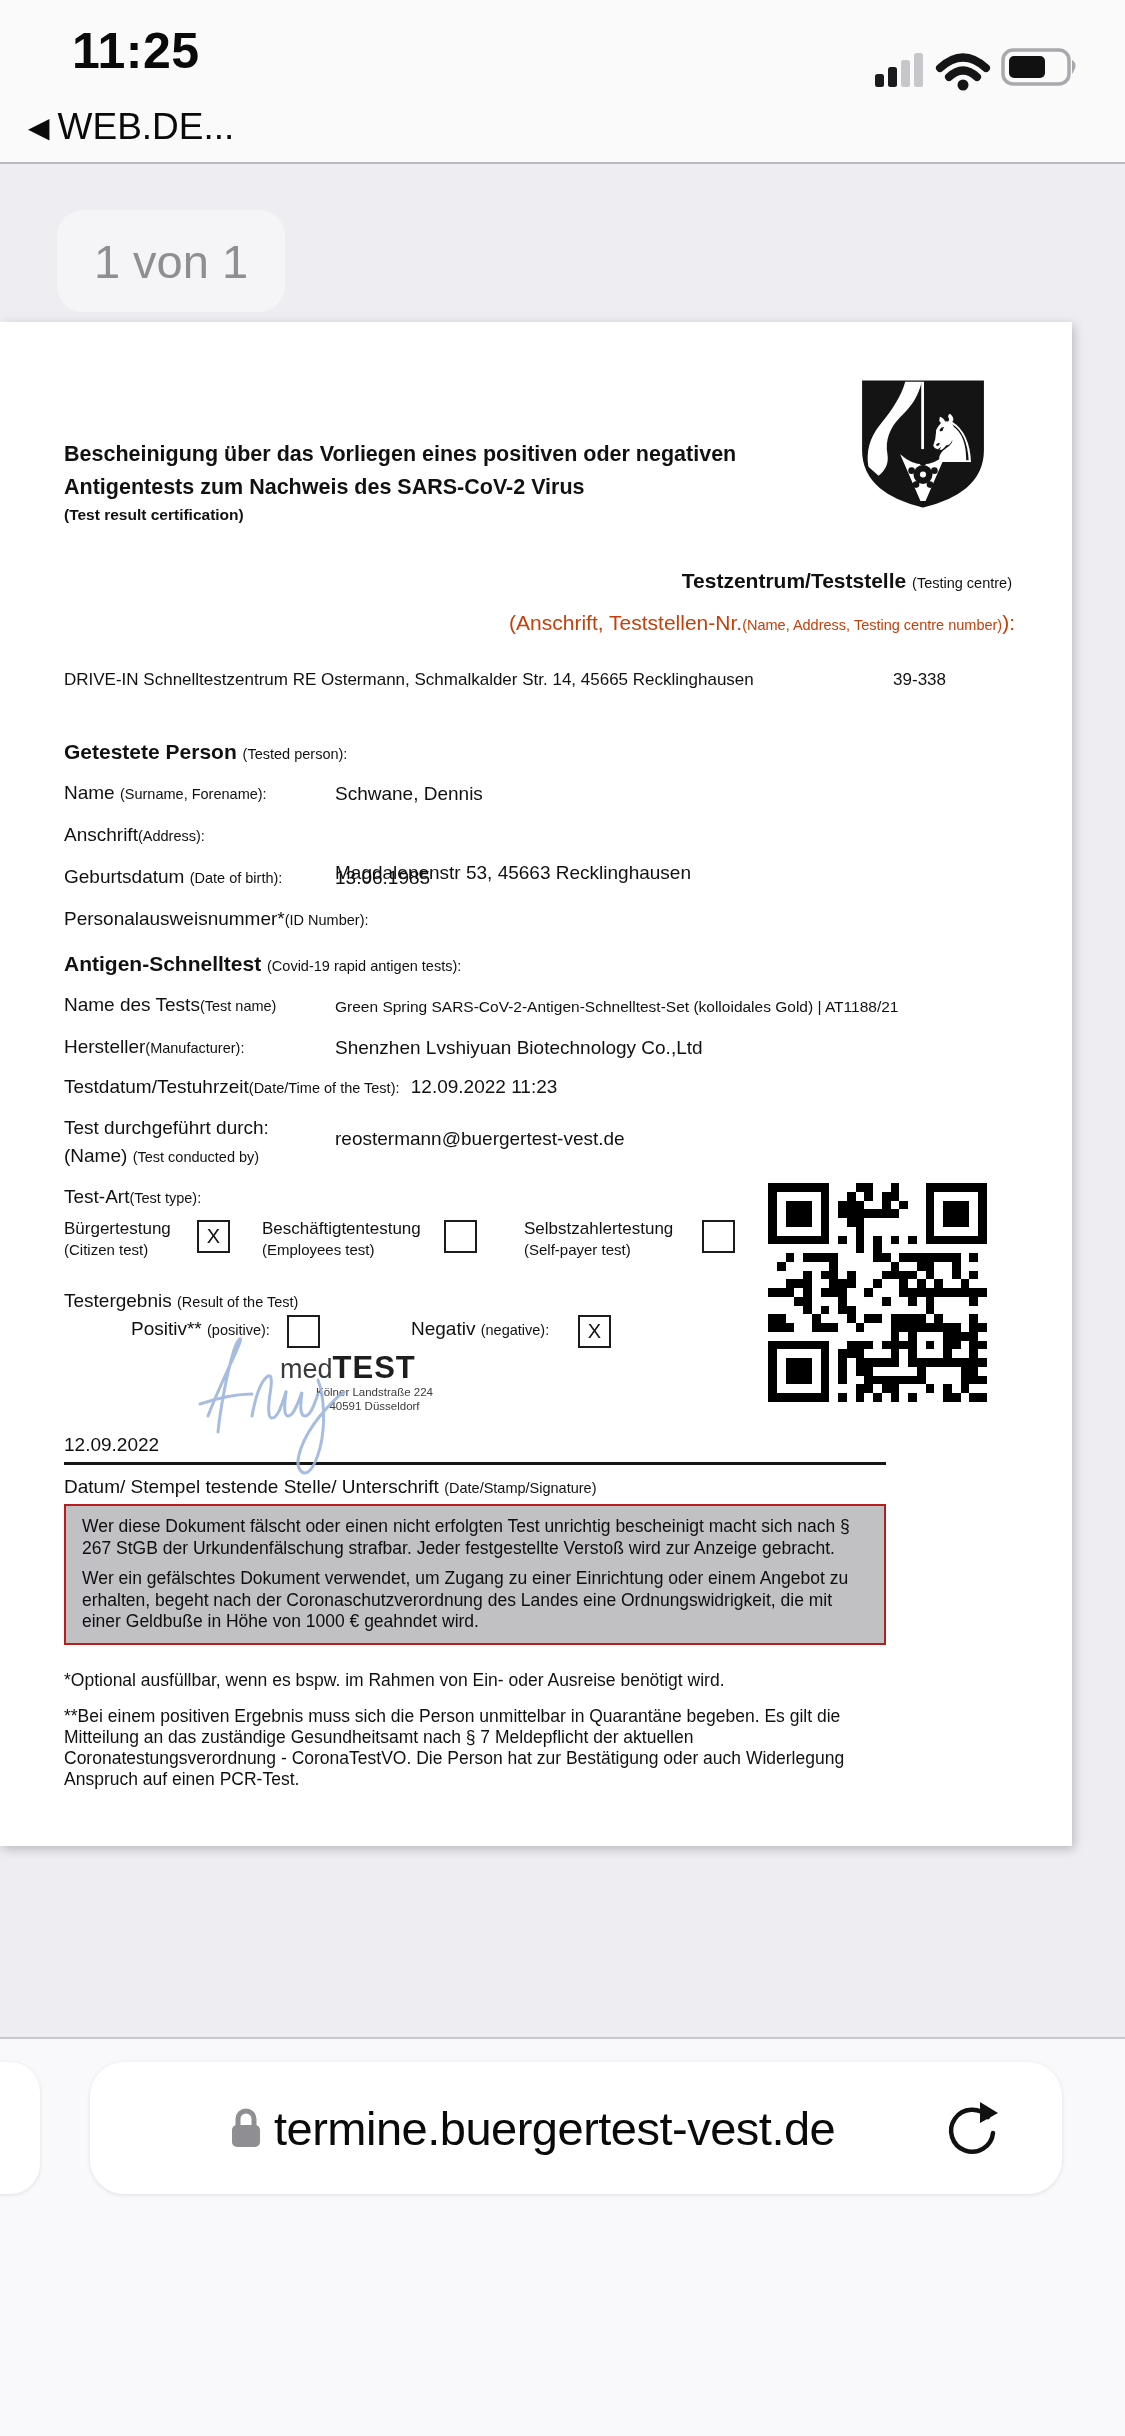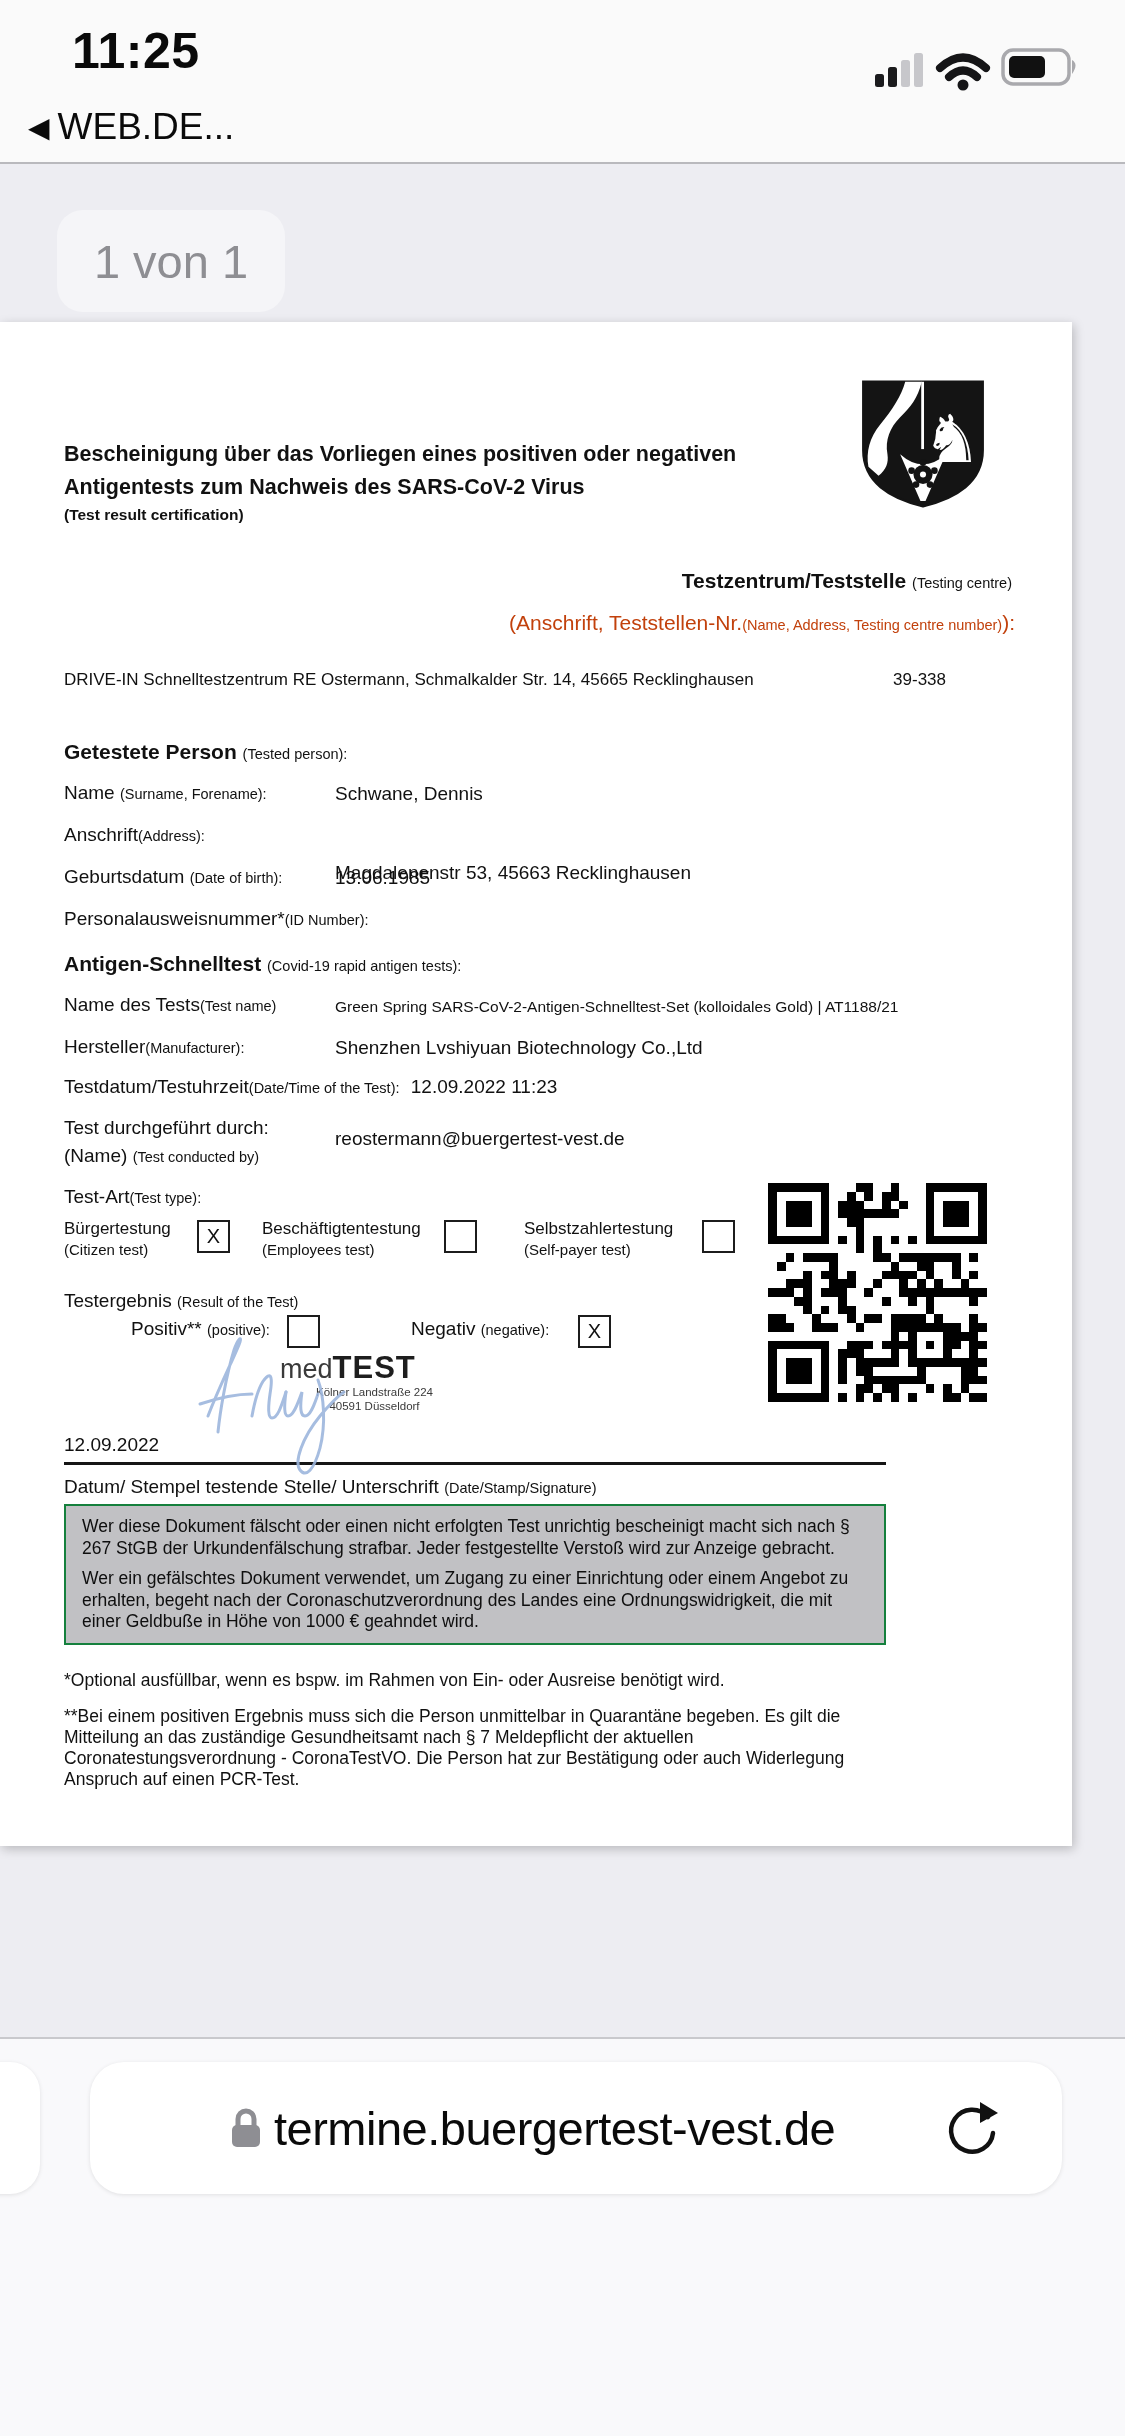--- a/index.html
+++ b/index.html
@@ -40,21 +40,21 @@
   .lbl{font-size:19px;color:#111;}
   .val{font-size:19px;color:#111;}
   .box{
     position:absolute;width:33px;height:33px;border:2px solid #1c1c1c;background:#fff;
     display:flex;align-items:center;justify-content:center;font-size:20px;color:#111;
   }
   .cb-lbl{font-size:17px;line-height:21px;color:#111;}
   .cb-lbl .sm{font-size:15px;}
   .sepline{left:64px;top:1140px;width:822px;height:3px;background:#151515;}
   .warnbox{
-    left:64px;top:1182px;width:822px;background:#c1c1c4;border:2px solid #15803d;
+    left:64px;top:1182px;width:822px;background:#c1c1c4;border:2px solid #b91c1c;
     padding:10px 16px;font-size:17.5px;line-height:21.5px;color:#0e0e0e;
   }
   .warnbox p{margin:0;}
   .warnbox p + p{margin-top:9px;}
   .fn{left:64px;font-size:17.5px;line-height:21px;color:#111;}
   .stamp{left:280px;top:1028px;color:#2c2c2c;}
   .stamp .brand{white-space:nowrap;}
   .stamp .med{font-size:27px;color:#3a3a3a;}
   .stamp .test{font-size:31px;font-weight:bold;color:#1e1e1e;letter-spacing:1px;}
   .stamp .addr{font-size:11.5px;line-height:13.5px;color:#3a3a3a;text-align:center;margin-left:36px;}

